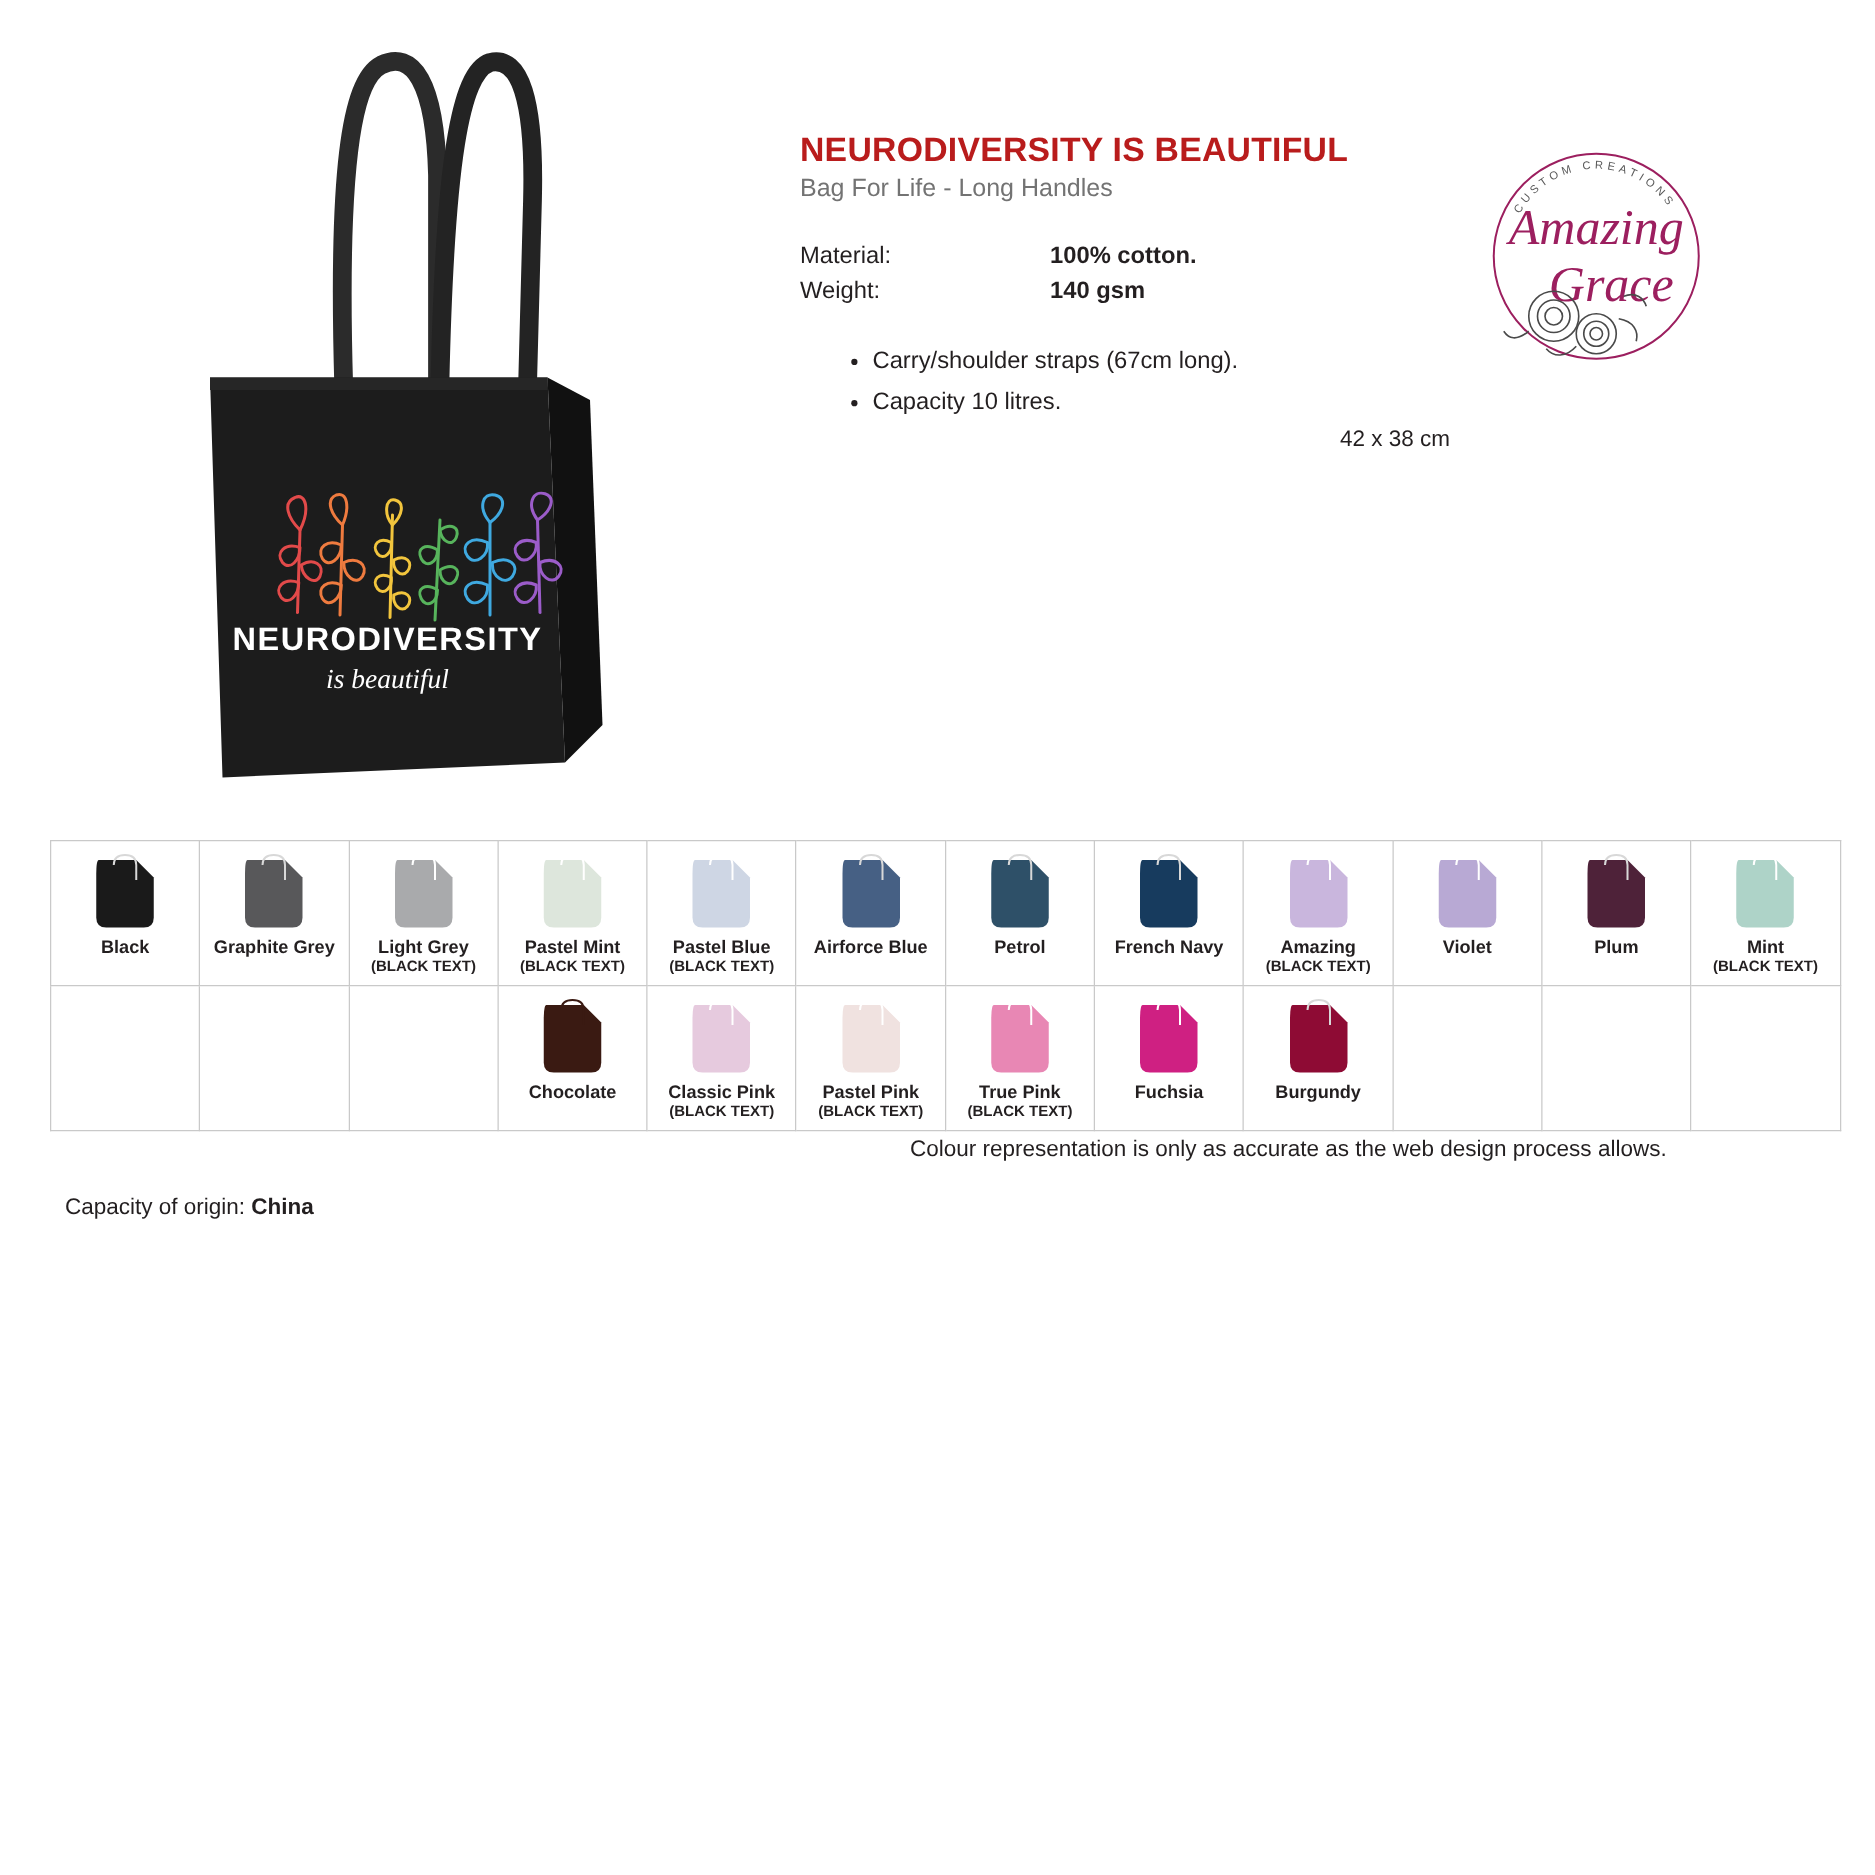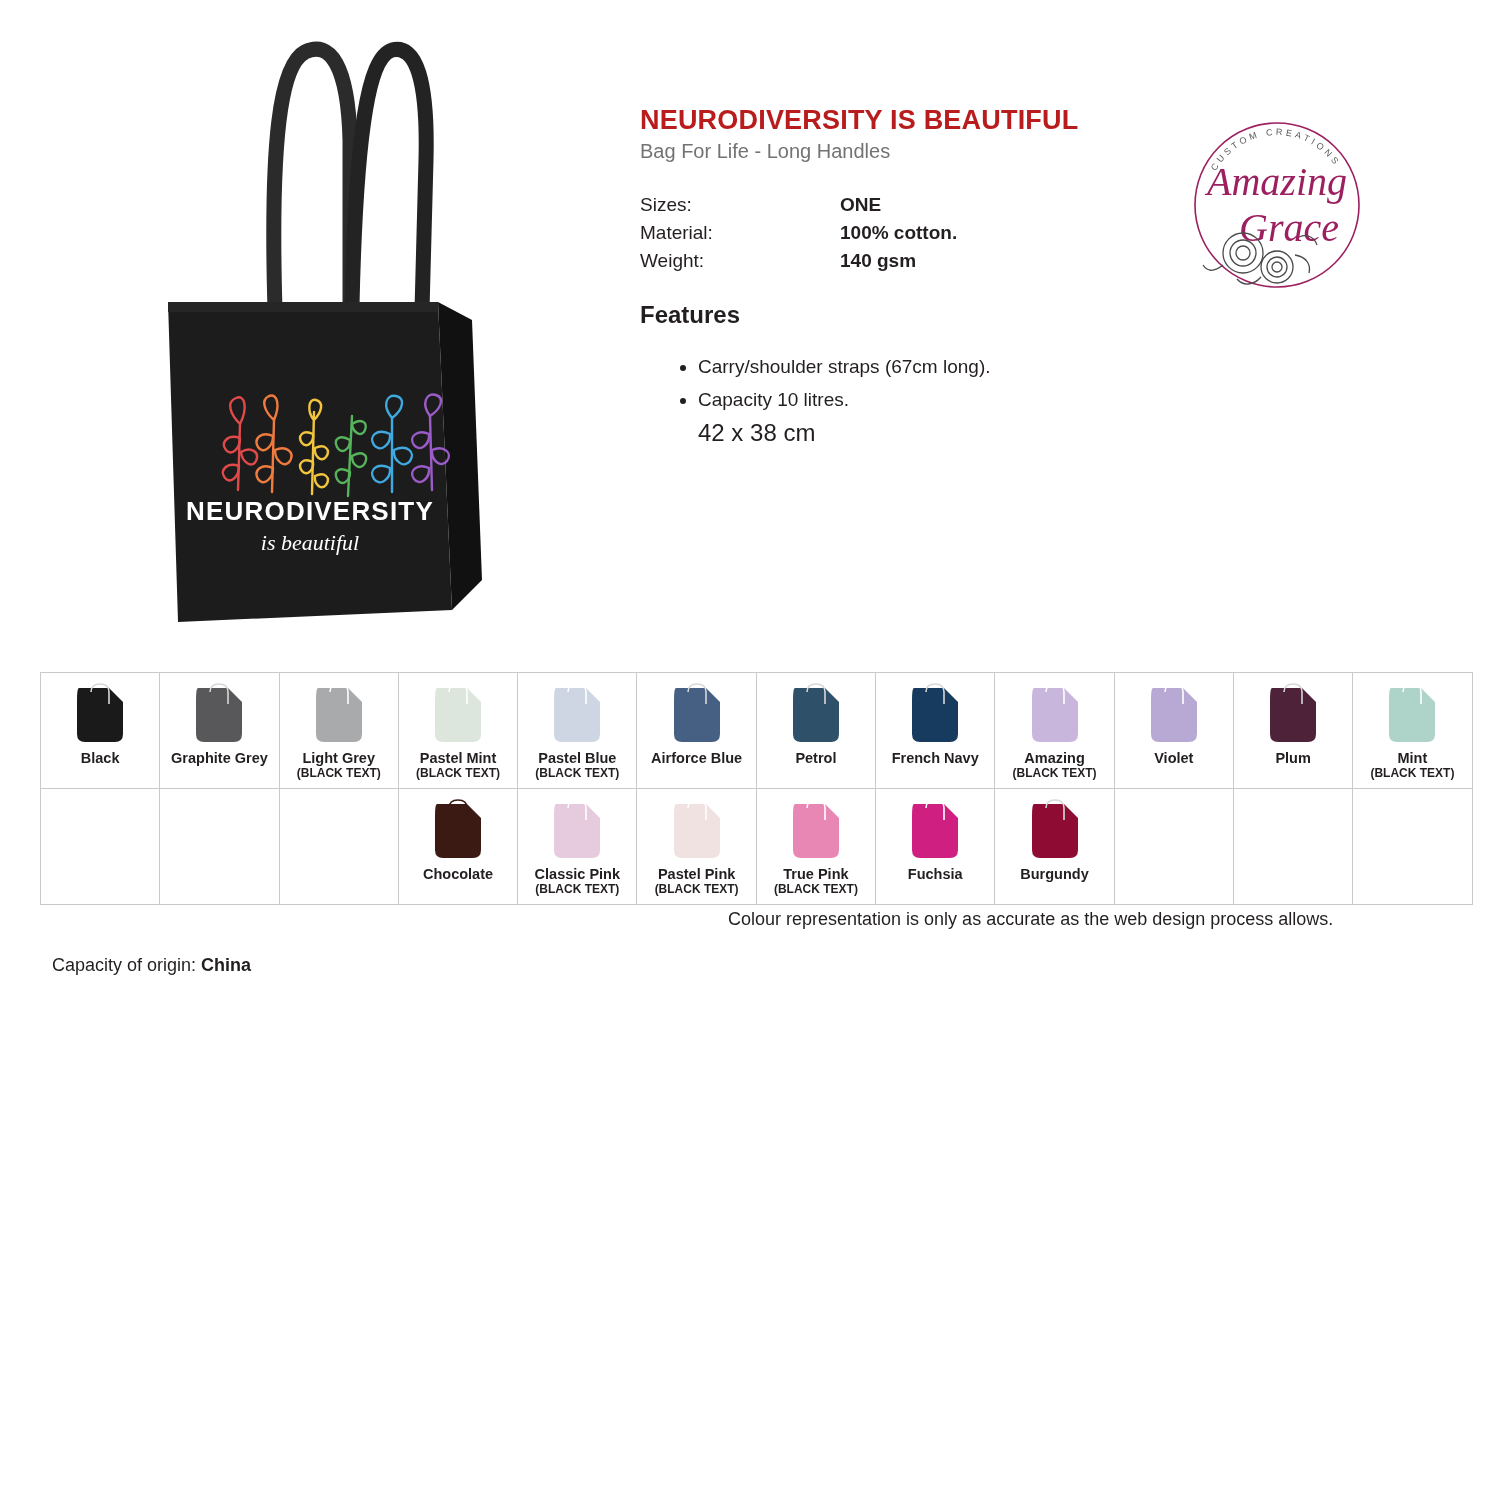--- a/index.html
+++ b/index.html
@@ -78,22 +78,23 @@
     padding-left: 58px;
     list-style: disc;
   }
   ul.features li {
     font-size: 19px;
     line-height: 31px;
     margin-bottom: 2px;
     max-width: 330px;
   }
   .dims {
-    font-size: 24px;
+    font-size: 18px;
     margin: 4px 0 0 58px;
+    text-align: right;
   }
 
   
   .logo {
     position: absolute;
     left: 1165px;
     top: 105px;
     width: 230px;
     height: 210px;
   }
@@ -223,36 +224,31 @@
       <text x="190" y="530" text-anchor="middle" fill="#ffffff" font-family="Liberation Serif, serif" font-size="22" font-style="italic">is beautiful</text>
     </svg>
   </div>
 
   <div class="info">
     <h1 class="title">NEURODIVERSITY IS BEAUTIFUL</h1>
     <h2 class="subtitle">Bag For Life - Long Handles</h2>
 
     <table class="specs">
       <tbody>
-          <tr>
-        <td class="label">Sizes:</td>
-        <td class="value">ONE</td>
-      </tr>
       <tr>
         <td class="label">Material:</td>
         <td class="value">100% cotton.</td>
       </tr>
       <tr>
         <td class="label">Weight:</td>
         <td class="value">140 gsm</td>
       </tr>
     </tbody>
       </table>
 
-    <h3 class="features-head">Features</h3>
     <ul class="features">
       <li>Carry/shoulder straps (67cm long).</li>
       <li>Capacity 10 litres.</li>
     </ul>
     <div class="dims">42 x 38 cm</div>
   </div>
 
   <div class="logo">
     <svg width="230" height="210" viewBox="0 0 230 210">
 

